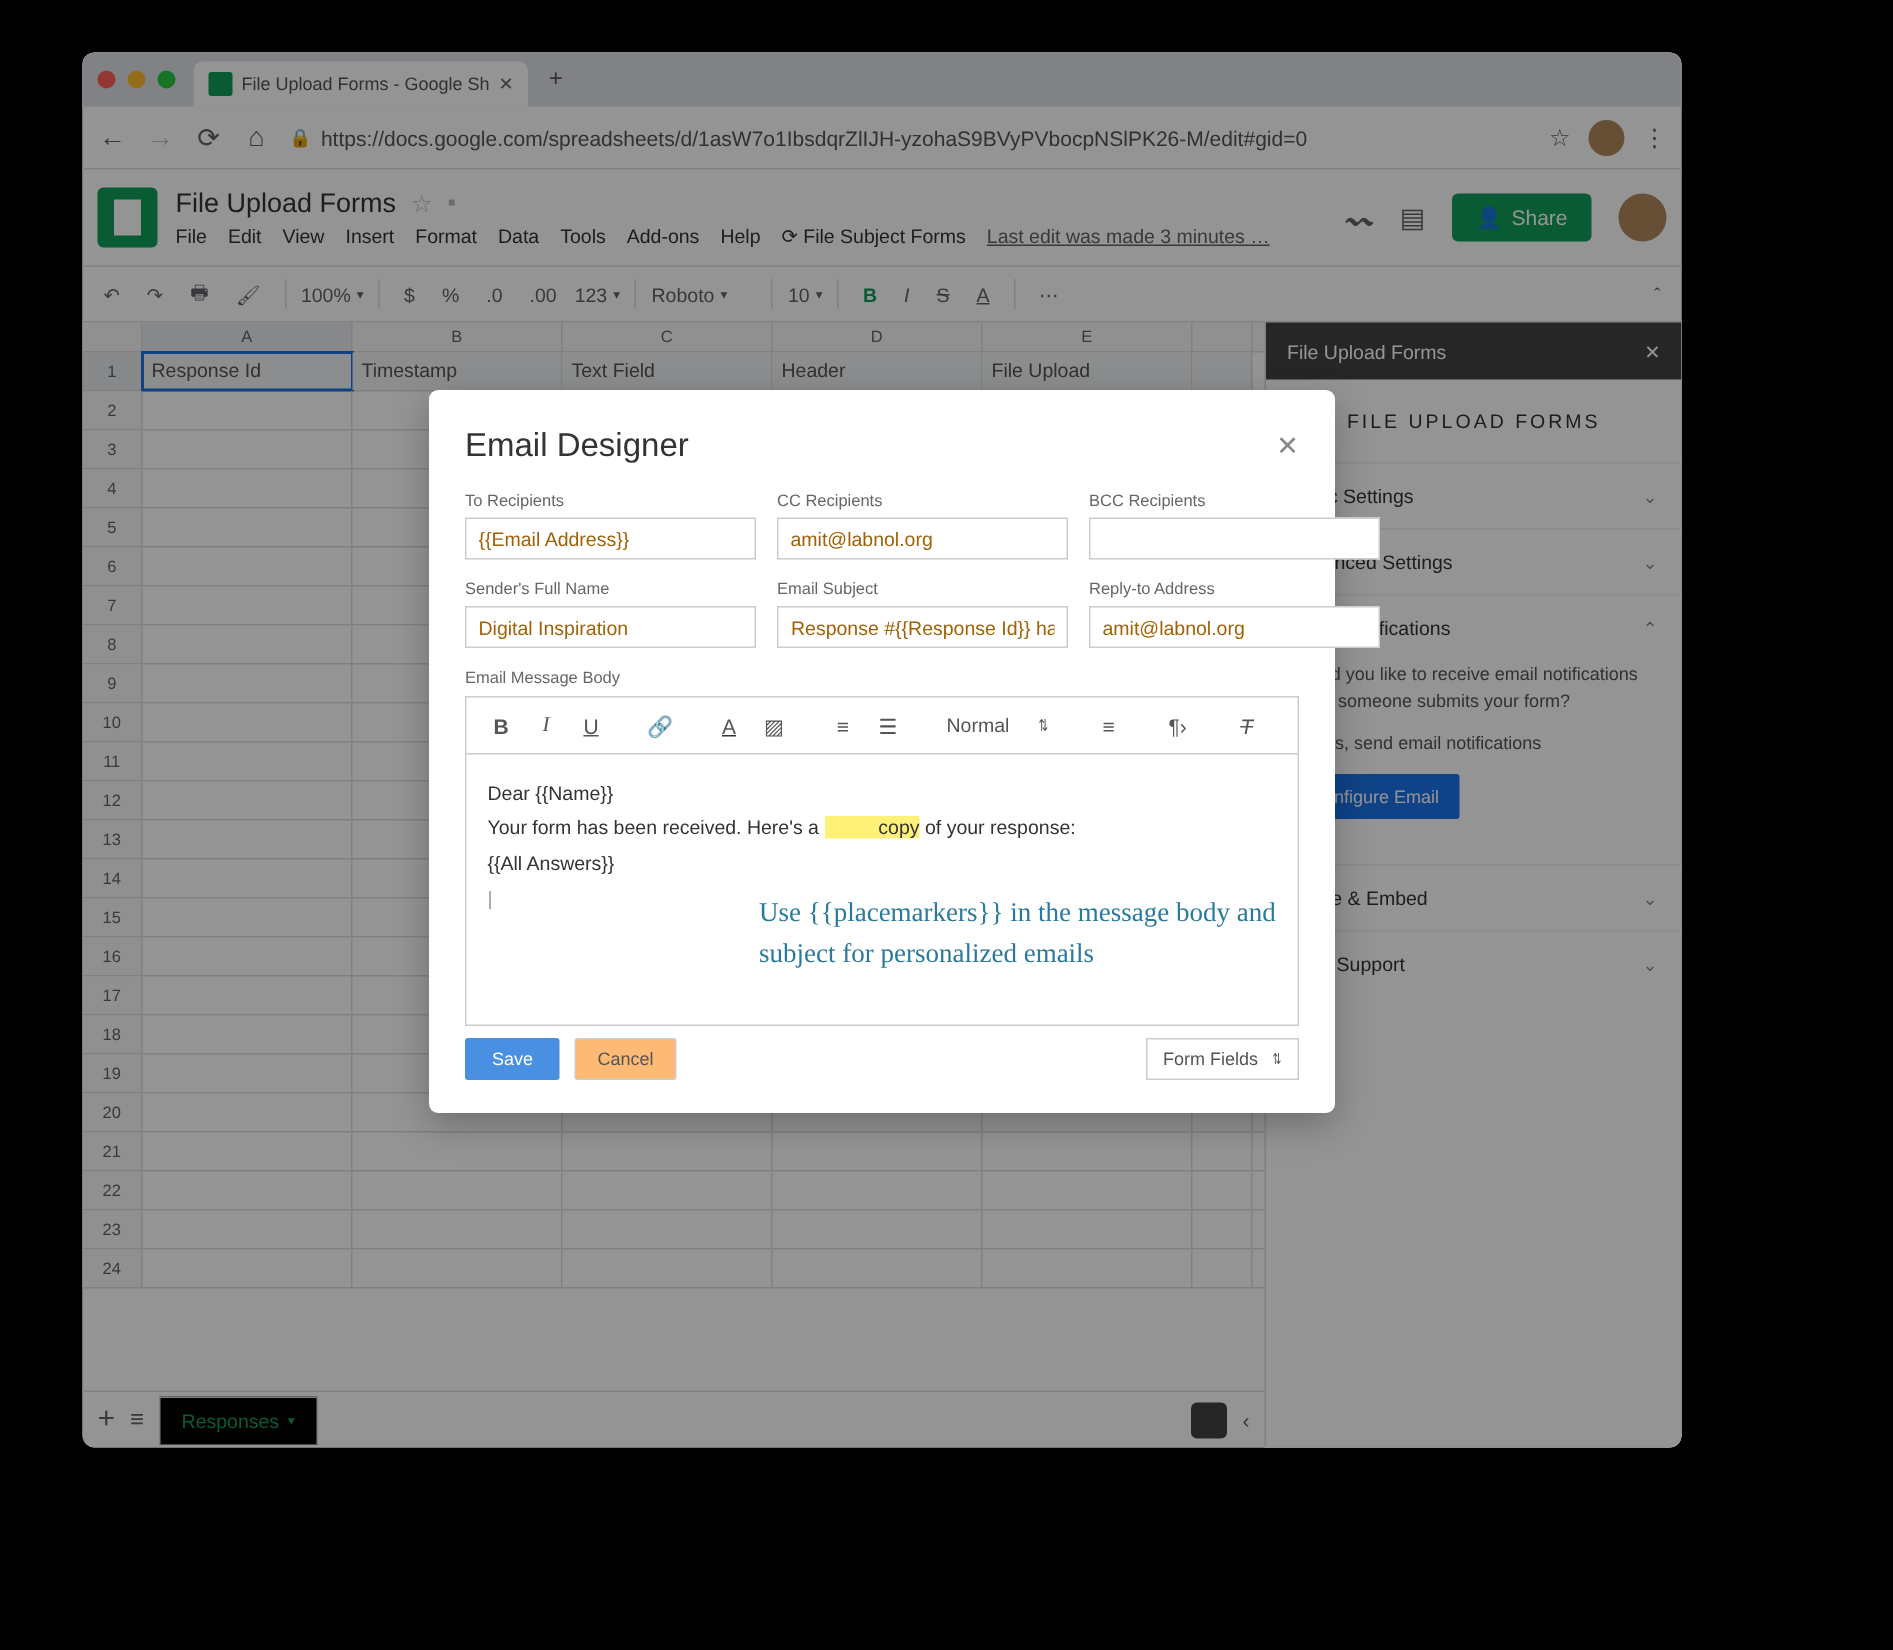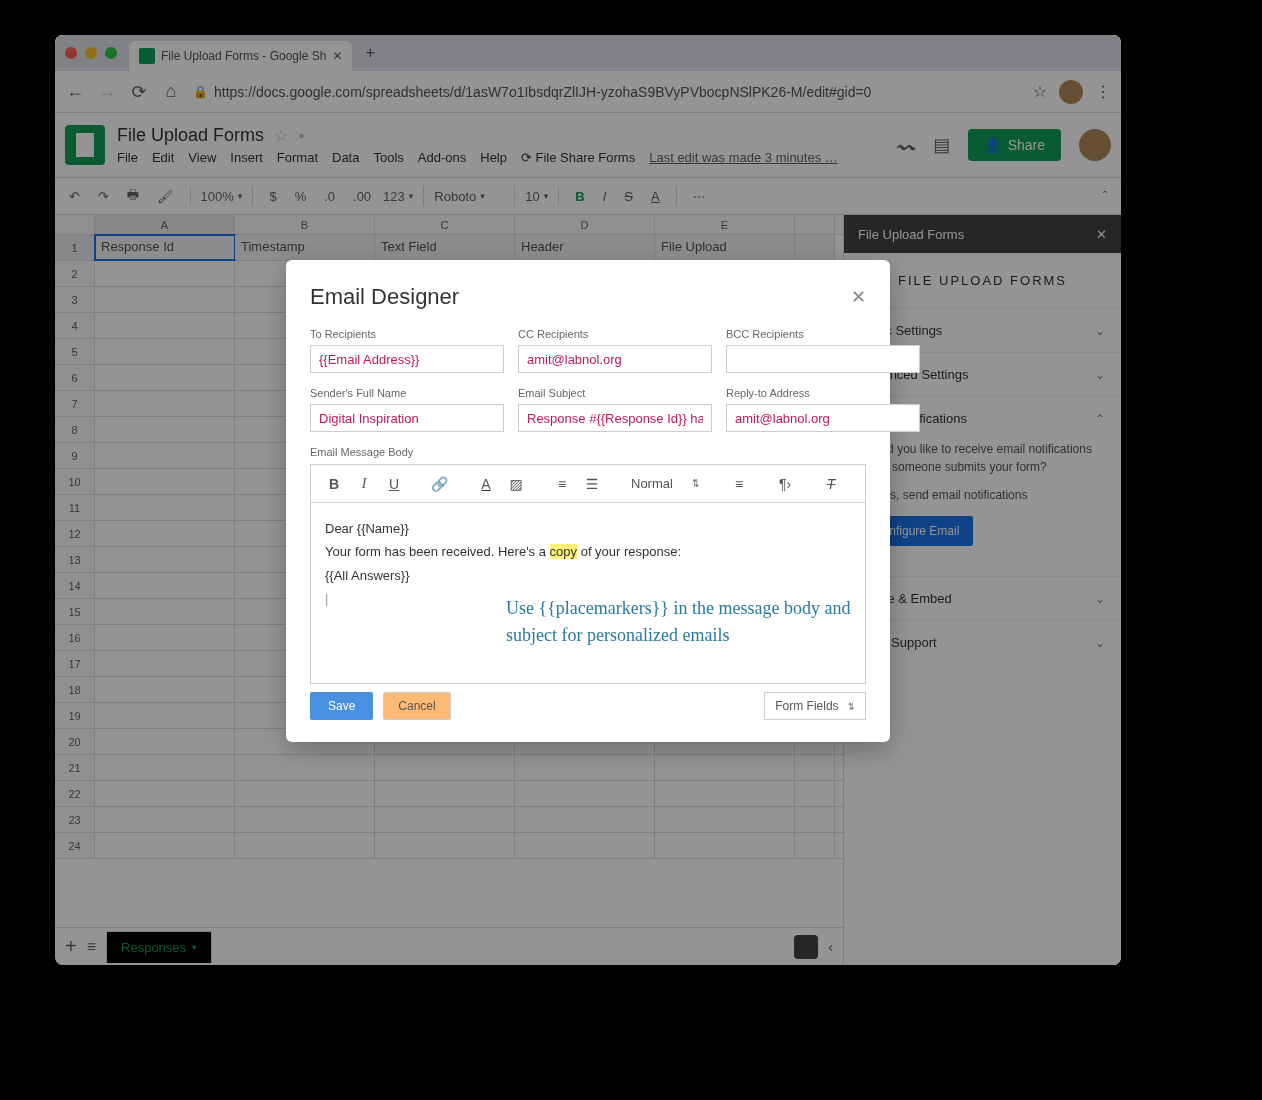--- a/index.html
+++ b/index.html
@@ -85,33 +85,33 @@
 .sheet-tab::after { content: "▾"; font-size: 9px; }
 .explore { margin-left: auto; width: 24px; height: 24px; background: #424242; border-radius: 4px; }
 .collapse-side { color: #5f6368; font-size: 14px; }
 .overlay { position: absolute; inset: 0; background: rgba(0,0,0,0.42); z-index: 5; }
 .modal { position: absolute; left: 231px; top: 225px; width: 604px; background: #fff; border-radius: 6px; z-index: 10; padding: 24px 24px 22px; box-shadow: 0 8px 24px rgba(0,0,0,0.25); }
 .modal-title { font-size: 22px; color: #333; margin-bottom: 18px; display: flex; justify-content: space-between; align-items: center; }
 .modal-close { color: #888; font-size: 18px; cursor: pointer; font-weight: 300;}
 .form-row { display: flex; gap: 14px; margin-bottom: 14px; }
 .form-field { flex: 1; display: flex; flex-direction: column; }
 .form-label { font-size: 11px; color: #666; margin-bottom: 5px; }
-.form-input { border: 1px solid #ccc; padding: 5px 8px; font-size: 13px; color: #be185d; height: 28px; }
+.form-input { border: 1px solid #ccc; padding: 5px 8px; font-size: 13px; color: #a16207; height: 28px; }
 .editor-label { font-size: 11px; color: #666; margin-bottom: 6px; }
 .editor { border: 1px solid #ccc; }
 .editor-toolbar { height: 38px; border-bottom: 1px solid #ccc; display: flex; align-items: center; padding: 0 10px; gap: 4px; color: #555; }
 .etb { width: 26px; height: 26px; display: flex; align-items: center; justify-content: center; font-size: 14px; cursor: pointer; }
 .etb.b { font-weight: bold; }
 .etb.i { font-style: italic; font-family: serif;}
 .etb.u { text-decoration: underline; }
 .etb-sep { width: 12px; }
 .etb-drop { display: flex; align-items: center; gap: 18px; font-size: 13px; padding: 0 6px;}
 .etb-drop::after { content: "⇅"; font-size: 11px; transform: scaleX(0.7);}
 .editor-body { padding: 14px; min-height: 180px; font-size: 13px; color: #333; line-height: 1.8; position: relative; }
-.hl { background: #fff176; }
+.hl { background: #fff176; padding-left: 36px; }
 .cursor-line::after { content: "|"; color: #999; }
 .annotation { position: absolute; left: 195px; top: 92px; color: #2a7a9c; font-family: 'Comic Sans MS', cursive; font-size: 18px; line-height: 1.5; }
 .modal-actions { margin-top: 8px; display: flex; align-items: center; gap: 10px; }
 .btn-save { background: #4a90e2; color: #fff; padding: 7px 18px; font-size: 12px; border: none; border-radius: 2px; }
 .btn-cancel { background: #fdba74; border: 1px solid #ccc; color: #555; padding: 6px 14px; font-size: 12px; border-radius: 2px; }
 .form-fields-drop { margin-left: auto; border: 1px solid #ccc; padding: 6px 10px; font-size: 12px; color: #555; display: flex; align-items: center; gap: 8px; }
 .form-fields-drop::after { content: "⇅"; font-size: 10px; transform: scaleX(0.7); }
 </style>
 </head>
 <body>
@@ -156,21 +156,21 @@
       <div class="menubar">
         <span>File</span>
         <span>Edit</span>
         <span>View</span>
         <span>Insert</span>
         <span>Format</span>
         <span>Data</span>
         <span>Tools</span>
         <span>Add-ons</span>
         <span>Help</span>
-        <span>⟳ File Share Forms</span>
+        <span>⟳ File Subject Forms</span>
         <span class="menu-last">Last edit was made 3 minutes …</span>
       </div>
     </div>
     <div class="right-actions">
       <span class="act-icon">〰</span>
       <span class="act-icon">▤</span>
       <div class="sharebtn">
         <span>👤</span>
         <span>Share</span>
       </div>

